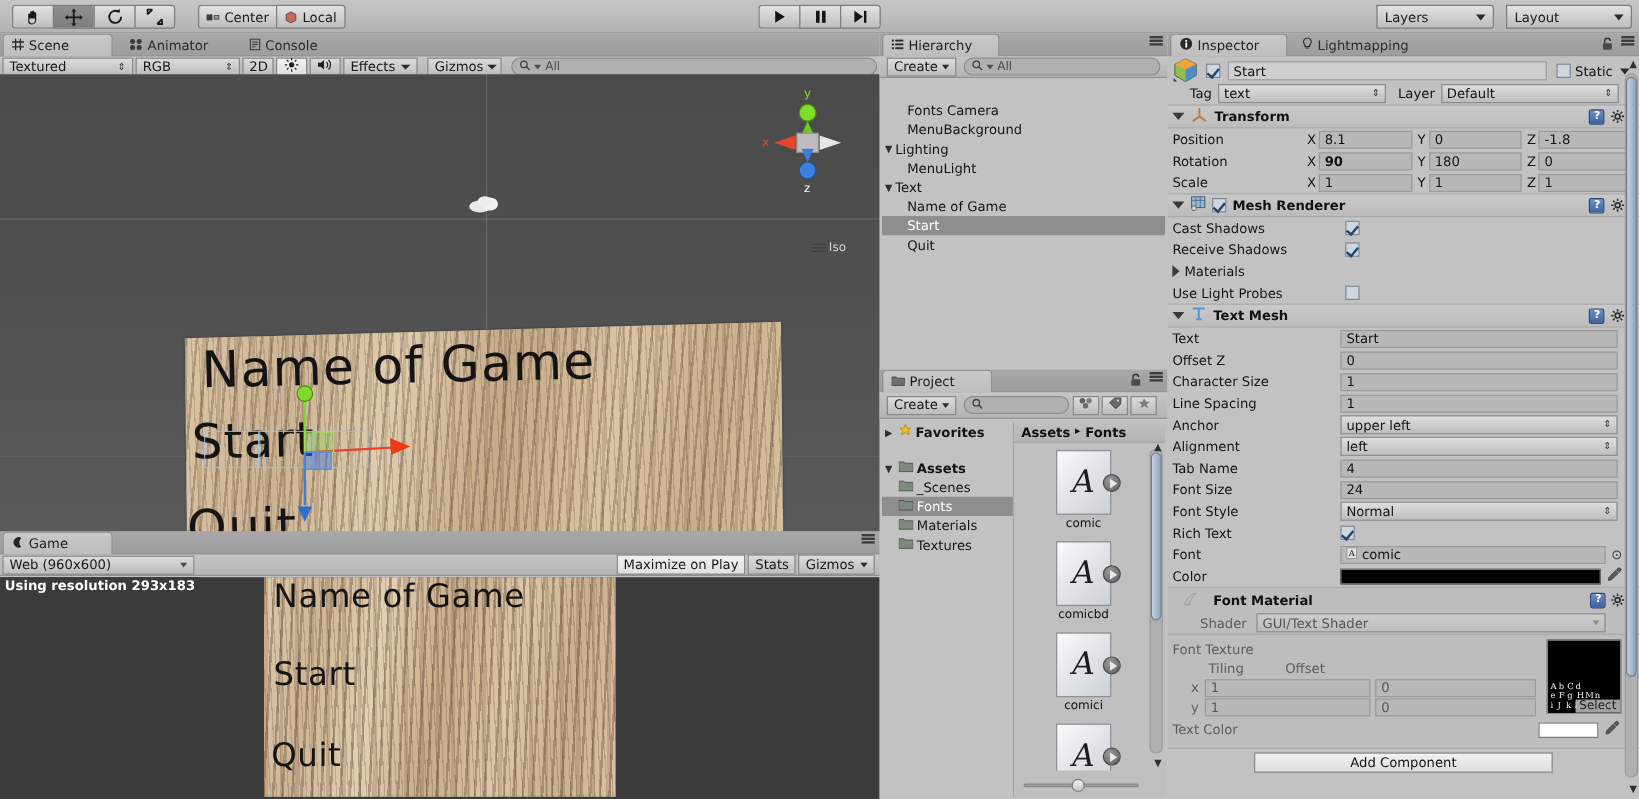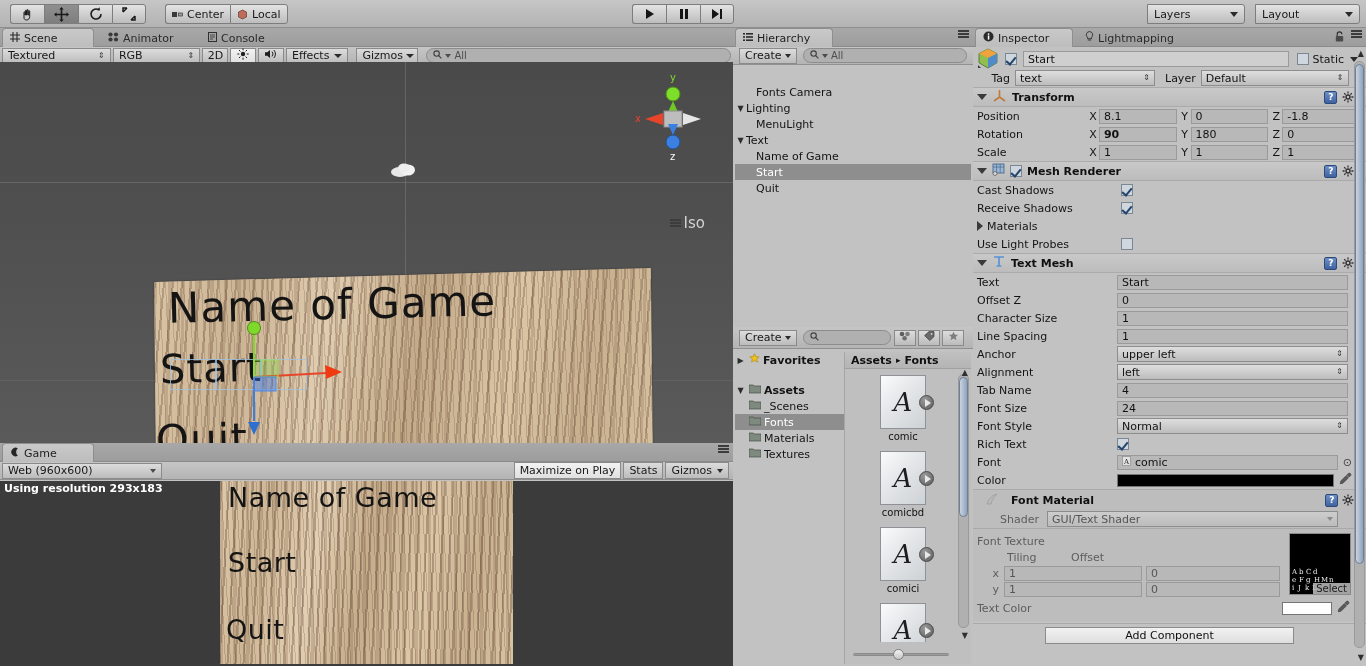--- a/index.html
+++ b/index.html
@@ -106,21 +106,21 @@
   }
   #scene-title { left:168px; top:218px; font-size:42px; transform:rotate(-1.3deg); }
   #scene-start { left:160px; top:283px; font-size:40px; transform:rotate(-1.3deg); }
   #scene-quit  { left:156px; top:353px; font-size:42px; transform:rotate(-1.3deg); }
 
   .sel-outline { position:absolute; border:1px solid #9ec3e6; }
 
   .axis-gizmo { position:absolute; }
 
   .view-gizmo { position:absolute; right:22px; top:8px; width:80px; height:95px; }
-  .iso-label { position:absolute; right:28px; top:152px; color:#d2d2d2; font-size:15px;
+  .iso-label { position:absolute; right:28px; top:139px; color:#d2d2d2; font-size:10px;
     display:flex; align-items:center; gap:3px; }
 
   
   #game-view {
     position:absolute; left:0; top:443px; width:733px; height:223px; background:#c2c2c2;
   }
   .game-canvas { position:absolute; left:0; top:38px; width:733px; height:185px; background:#3b3b3b; }
   .game-img {
     position:absolute; left:220px; top:0px; width:293px; height:183px;
     background:
@@ -540,20 +540,24 @@
         <span class="caret-dn" style="border-top:4px solid #4d4d4d;border-left-width:3px;border-right-width:3px;"></span>
         <span>All</span>
       </div>
     </div>
     <div class="h-list" id="hierarchy-list">
         <div class="h-row">
           <span class="h-arrow" style="margin-left: 10px;"></span>
           <span>Fonts Camera</span>
         </div>
         <div class="h-row">
+          <span class="h-arrow" style="margin-left: 10px;"></span>
+          <span>MenuBackground</span>
+        </div>
+        <div class="h-row">
           <span class="h-arrow" style="margin-left: 0px;">▼</span>
           <span>Lighting</span>
         </div>
         <div class="h-row">
           <span class="h-arrow" style="margin-left: 10px;"></span>
           <span>MenuLight</span>
         </div>
         <div class="h-row">
           <span class="h-arrow" style="margin-left: 0px;">▼</span>
           <span>Text</span>
@@ -567,20 +571,41 @@
           <span>Start</span>
         </div>
         <div class="h-row">
           <span class="h-arrow" style="margin-left: 10px;"></span>
           <span>Quit</span>
         </div>
       </div>
   </div>
 
   <div class="panel" id="project">
+    <div class="tabbar">
+      <div class="tab" style="left:2px;width:92px;">
+        <span>
+          <svg width="11" height="9" viewBox="0 0 11 9">
+              <path d="M0 1.2h4l1 1h5.8v6H0z" fill="#6f6f6f" stroke="#3e3e3e" stroke-width=".7"></path>
+            </svg>
+        </span>
+        <span>Project</span>
+      </div>
+      <div style="position:absolute;right:22px;top:3px;">
+        <svg width="9" height="11" viewBox="0 0 9 11">
+            <path d="M2.2 5V3.2a2.3 2.3 0 0 1 4.6 0" fill="none" stroke="#2f2f2f" stroke-width="1.1"></path>
+            <rect x=".8" y="5" width="7.4" height="5.4" rx="1" fill="#4a4a4a"></rect>
+          </svg>
+      </div>
+      <div style="position:absolute;right:4px;top:2px;" class="menu-ico">
+          <i></i>
+          <i></i>
+          <i></i>
+        </div>
+    </div>
     <div class="sub-toolbar" style="position:absolute;left:0;top:19px;width:240px;height:22px;">
       <div class="mini" style="width:58px;justify-content:space-between;margin-left:4px;">
         <span>Create</span>
         <span class="caret-dn" style="border-top-width:4px;border-left-width:3px;border-right-width:3px;"></span>
       </div>
       <div class="search-field" style="width:88px;margin-left:4px;">
         <span>
           <svg width="9" height="9" viewBox="0 0 9 9">
               <circle cx="3.6" cy="3.6" r="2.7" fill="none" stroke="#3f3f3f" stroke-width="1.1"></circle>
               <path d="M5.7 5.7L8.4 8.4" stroke="#3f3f3f" stroke-width="1.2"></path>

